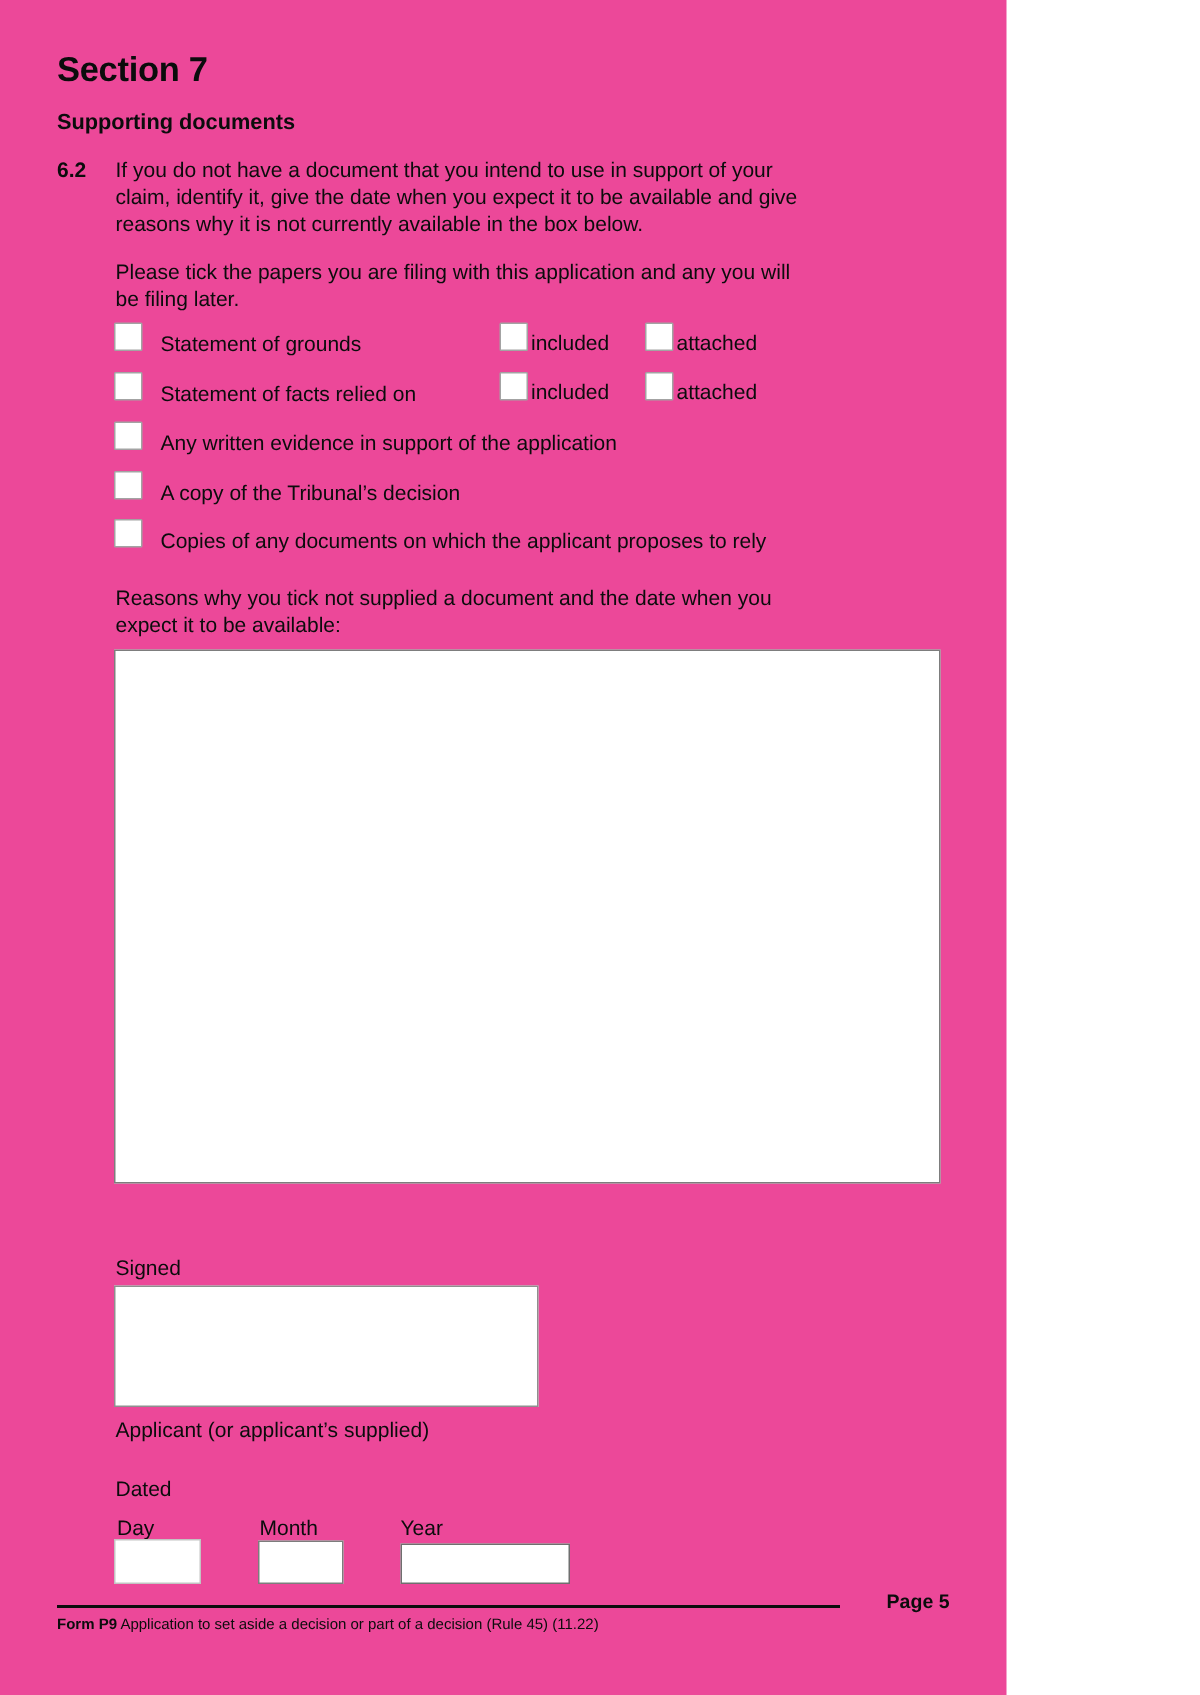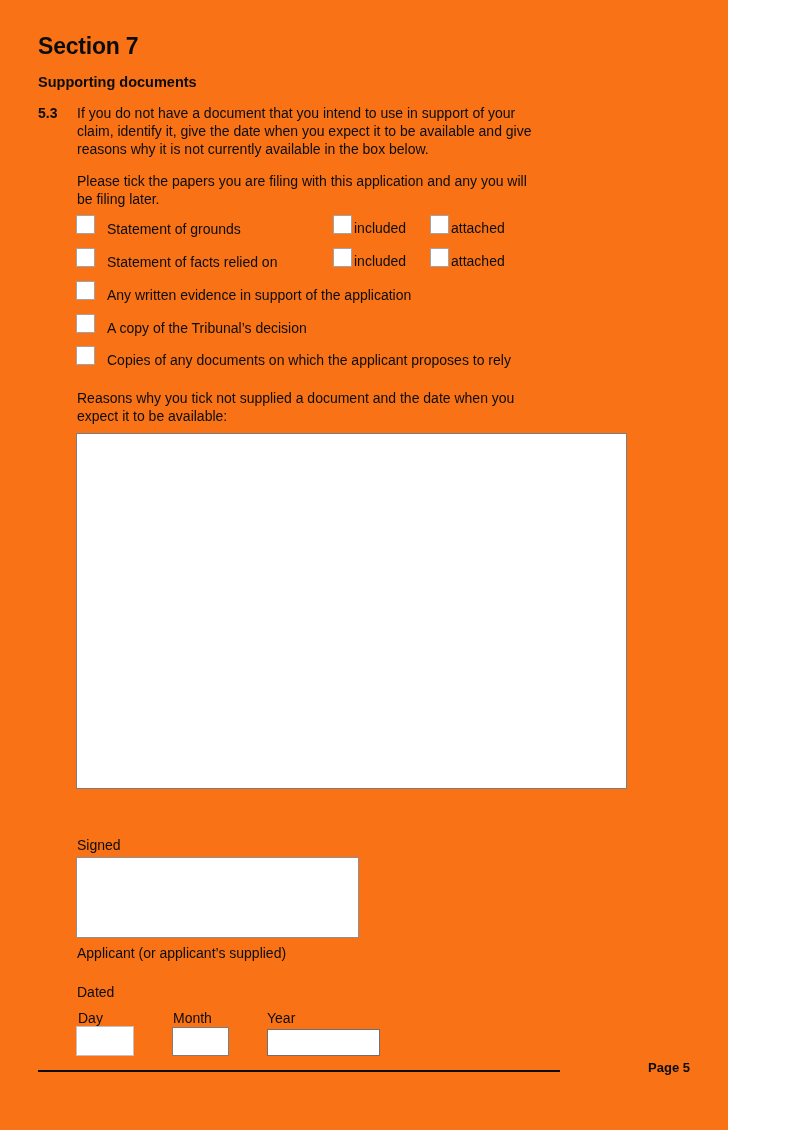--- a/index.html
+++ b/index.html
@@ -1,19 +1,19 @@
 <!DOCTYPE html>
 <html><head>
 <meta charset="utf-8">
 <style>
   html,body{margin:0;padding:0;background:#ffffff;}
   .page{
     position:relative;
-    width:728px;height:1130px;
-    background:#f97316;
+    width:671px;height:1130px;
+    background:#ec4899;
     font-family:"Liberation Sans","DejaVu Sans",sans-serif;
     color:#0b0c0c;
     overflow:hidden;
     text-decoration:underline;
   }
   .abs{position:absolute;}
   .section-title{left:38px;top:33px;font-size:23px;font-weight:700;letter-spacing:-0.2px;}
   .subtitle{left:38px;top:74px;font-size:14.5px;font-weight:700;}
   .q-number{left:38px;top:104px;font-size:14px;font-weight:700;}
   .body-text{font-size:14px;line-height:18px;}
@@ -66,21 +66,21 @@
   .b{font-weight:700;}
 </style>
 </head>
 <body>
 
 <div class="page">
 
   <div class="abs section-title">Section 7</div>
   <div class="abs subtitle">Supporting documents</div>
 
-  <div class="abs q-number body-text">5.3</div>
+  <div class="abs q-number body-text">6.2</div>
   <div class="abs q-text body-text multiline">If you do not have a document that you intend to use in support of your
 claim, identify it, give the date when you expect it to be available and give
 reasons why it is not currently available in the box below.</div>
   <div class="abs tick-text body-text multiline">Please tick the papers you are filing with this application and any you will
 be filing later.</div>
 
   <div class="cb-row" style="top:215px;">
     <span class="cb"></span>
     <span class="cb-label">Statement of grounds</span>
     <span class="cb cb-included"></span>
@@ -126,14 +126,18 @@
   <div class="abs day-label body-text">Day</div>
   <div class="abs month-label body-text">Month</div>
   <div class="abs year-label body-text">Year</div>
 
   <input type="text" class="date-input day-input" value="" style="">
   <input type="text" class="date-input month-input" value="" style="">
   <input type="text" class="date-input year-input" value="" style="">
 
   <div class="abs footer-line"></div>
   <div class="abs page-number">Page 5</div>
+  <div class="abs footer-text">
+    <span class="b">Form P9</span>
+    <span>Application to set aside a decision or part of a decision (Rule 45) (11.22)</span>
+  </div>
 
 </div>
 
 </body></html>

